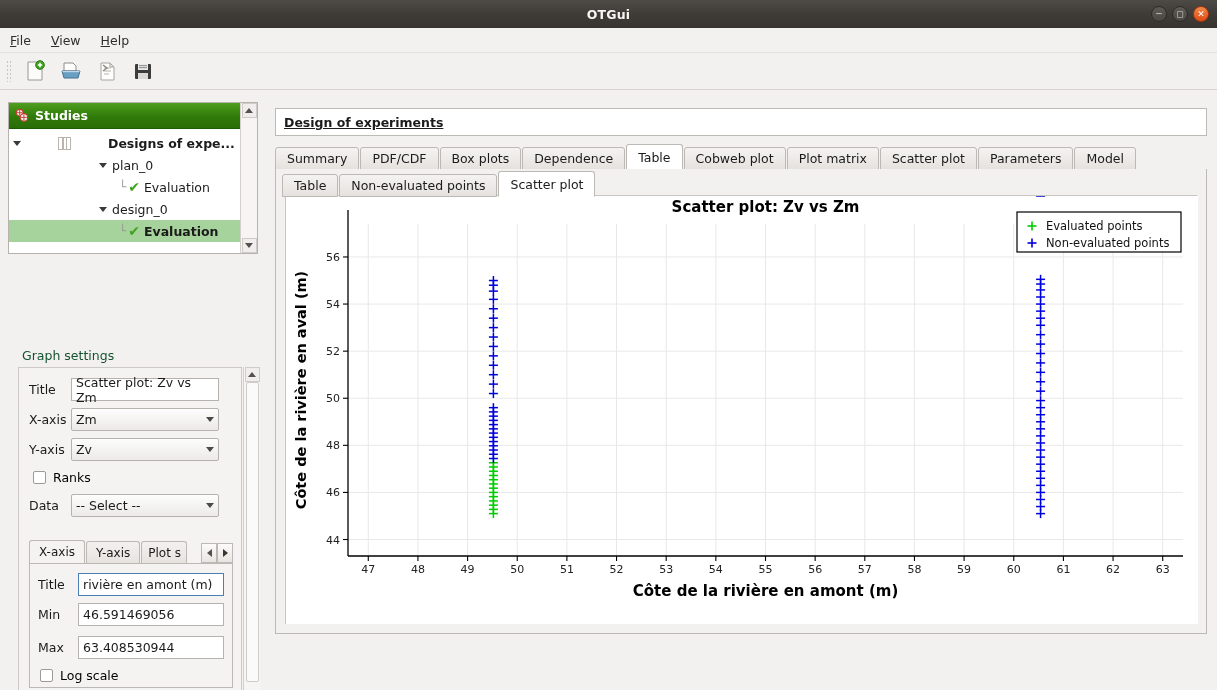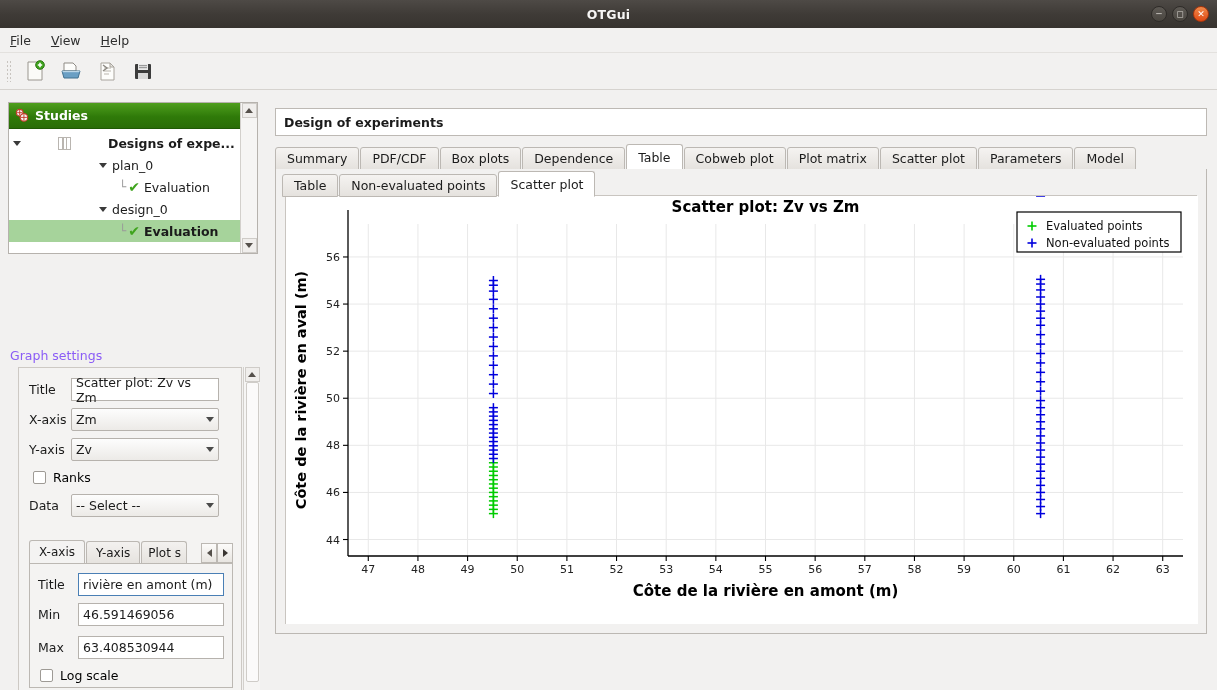--- a/index.html
+++ b/index.html
@@ -77,21 +77,21 @@
 
   
   .vscroll { position:absolute; right:0; top:0; bottom:0; width:17px; background:#f6f5f4; border-left:1px solid #d3d0cc;
              display:flex; flex-direction:column; align-items:center; }
   .vscroll .sb-btn { width:15px;height:15px;display:flex;align-items:center;justify-content:center;background:#f0eeec;border:1px solid #cfccc8;}
   .vscroll .sb-track { flex:1; width:15px; background:#f6f5f4;}
   .vscroll .sb-thumb { width:13px; margin:0 1px; background:#fbfafa; border:1px solid #cfccc8; border-radius:2px;}
   .tri-up { width:0;height:0;border-left:4px solid transparent;border-right:4px solid transparent;border-bottom:5px solid #55504b;}
   .tri-dn { width:0;height:0;border-left:4px solid transparent;border-right:4px solid transparent;border-top:5px solid #55504b;}
 
-  .gs-label { position:absolute; left:10px; top:258px; font-size:12.5px; color:#8b5cf6; }
+  .gs-label { position:absolute; left:22px; top:258px; font-size:12.5px; color:#14532d; }
 
   .gs-box {
     position:absolute; left:8px; top:277px; width: 250px; height: 372px;
     background:#f2f1f0;
   }
   .gs-inner {
     position:absolute; left:10px; top:0; width:224px; height:372px;
     border:1px solid #cdc9c4; background:#f4f3f2;
   }
   .gs-scroll { position:absolute; right:-2px; top:0; width:17px; height:372px; }
@@ -126,21 +126,21 @@
   .tri-l{width:0;height:0;border-top:4px solid transparent;border-bottom:4px solid transparent;border-right:5px solid #55504b;}
   .tri-r{width:0;height:0;border-top:4px solid transparent;border-bottom:4px solid transparent;border-left:5px solid #3a3632;}
 
   .ipanel { position:absolute; left:10px; top:195px; width:204px; height:125px; border:1px solid #bcb8b3; background:#f4f3f2;}
 
   
   .main { position:absolute; left:275px; top:108px; width:932px; height:545px; }
   .doe-title {
     height:28px; background:#ffffff; border:1px solid #bdb9b4;
     display:flex; align-items:center; padding-left:8px;
-    font-size:12.5px; font-weight:bold; color:#1b1b1b;
+    font-size:12.5px; font-weight:bold; color:#1b1b1b;text-decoration:underline;
   }
   .tabs-row { display:flex; align-items:flex-end; margin-top:8px; height:26px; }
   .tab {
     height:23px; padding:0 11px; font-size:12.5px; color:#1b1b1b;
     background:linear-gradient(180deg,#f5f3f1,#e5e2de);
     border:1px solid #bcb8b3; border-bottom:1px solid #bcb8b3; border-radius:3px 3px 0 0;
     display:flex; align-items:center; margin-right:1px; white-space:nowrap;
   }
   .tab.active { background:#ffffff; height:26px; border-bottom-color:#ffffff; }
   .tabs-row2 { display:flex; align-items:flex-end; height:26px; position:relative; z-index:2;}

